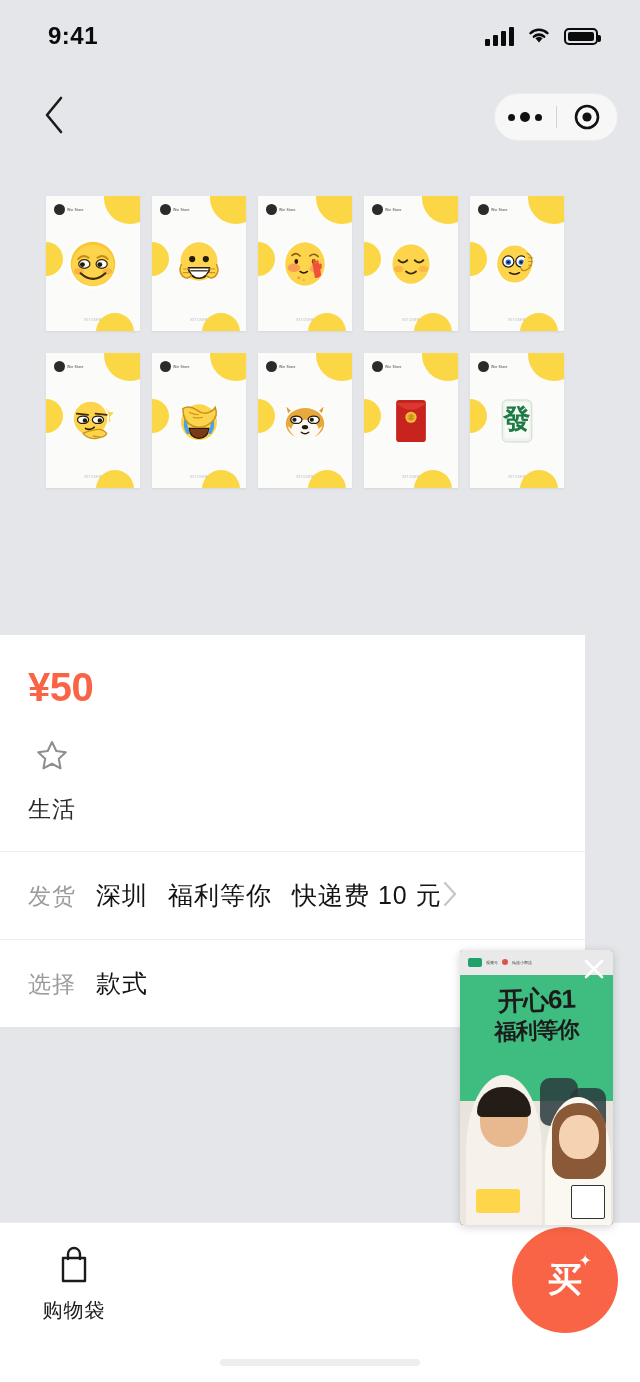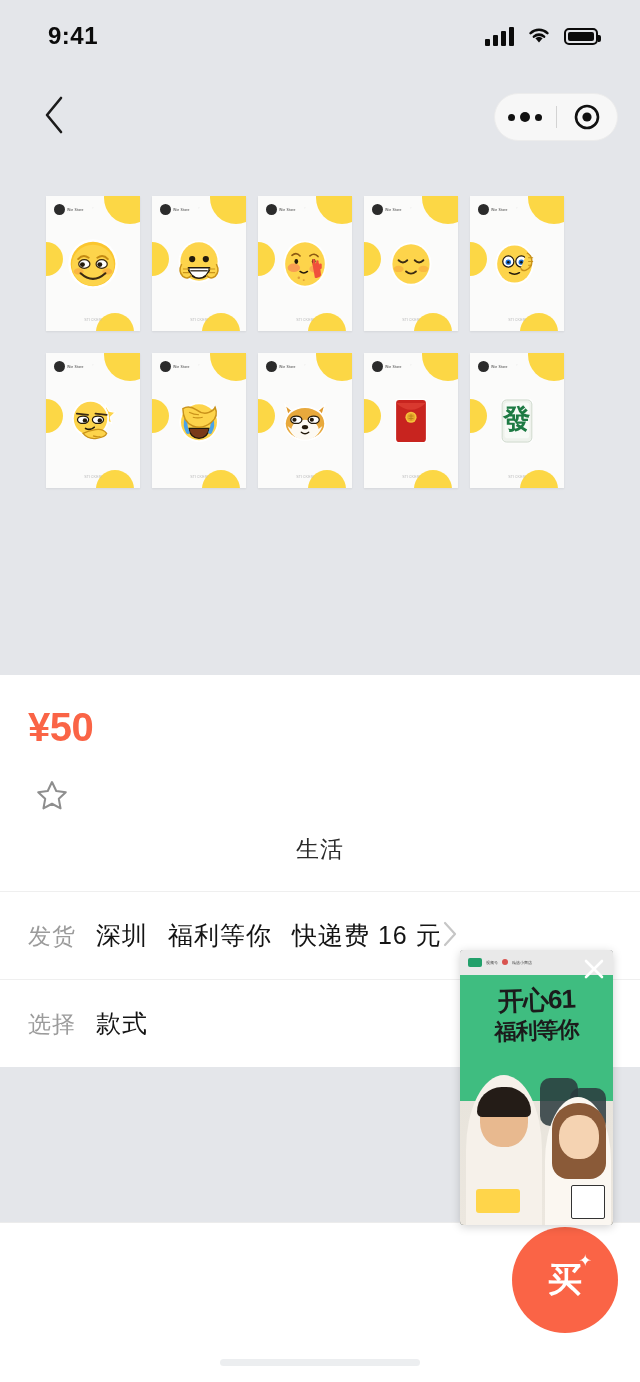--- a/index.html
+++ b/index.html
@@ -66,32 +66,31 @@
   .card .logo { position:absolute; left:8px; top:8px; display:flex; align-items:center; gap:2px; z-index:3;}
   .card .logo .dot { width:11px; height:11px; border-radius:50%; background:#2b2b2b; }
   .card .logo .txt { font-size:3.4px; color:#3a3a3a; letter-spacing:0.2px; white-space:nowrap;}
   .card .tiny-mark { position:absolute; top:9px; left:50%; transform:translateX(-50%); font-size:4px; color:#cfcfcf;}
   .card .caption { position:absolute; bottom:9px; left:0; right:0; text-align:center; font-size:3.6px; color:#b8b8b8; letter-spacing:0.3px; z-index:3;}
   .card .art { position:absolute; inset:0; display:flex; align-items:center; justify-content:center; z-index:2; }
   .card .art svg { width: 62px; height: 62px; }
 
   
   .info-panel {
-    position: absolute; top: 635px; left: 0; width: 640px;
+    position: absolute; top: 635px; left: 0; width: 585px;
     background: #ffffff;
-    margin-top: 40px;
   }
   .price-row { padding: 30px 28px 0 28px; }
   .price { font-size: 40px; font-weight: 700; color: #fa6446; letter-spacing: -0.5px; }
   .title-row {
     display:flex; align-items:flex-start; justify-content:space-between;
     padding: 24px 28px 0 28px;
   }
   .title { font-size: 30px; font-weight: 700; color: #141414; letter-spacing: 1px; }
-  .subtitle { font-size: 23px; color: #2b2b2b; padding: 12px 28px 26px 28px; letter-spacing: 1px; text-align: center;}
+  .subtitle { font-size: 23px; color: #2b2b2b; padding: 12px 28px 26px 28px; letter-spacing: 1px;}
   .star-btn { width:48px; height:48px; display:flex; align-items:center; justify-content:center; cursor:pointer;}
 
   .info-row {
     display:flex; align-items:center; justify-content:flex-start;
     padding: 0 28px; height: 88px;
     border-top: 1px solid #efefef;
   }
   .info-row .cells { display:flex; align-items:baseline; gap: 20px; }
   .lbl { font-size: 23px; color: #9b9b9b; letter-spacing: 1px; }
   .val { font-size: 25px; color: #141414; letter-spacing: 1px; }
@@ -485,21 +484,21 @@
       </span>
     </div>
 
     <div class="subtitle">生活</div>
 
     <div class="info-row">
       <div class="cells">
         <span class="lbl">发货</span>
         <span class="val">深圳</span>
         <span class="val">福利等你</span>
-        <span class="val">快递费 16 元</span>
+        <span class="val">快递费 10 元</span>
       </div>
       <span class="chev">
         <svg width="16" height="28" viewBox="0 0 16 28">
             <path d="M3 3l10 11L3 25" stroke="#c6c6c6" stroke-width="2.2" fill="none" stroke-linecap="round" stroke-linejoin="round"></path>
           </svg>
       </span>
     </div>
 
     <div class="info-row">
       <div class="cells">
@@ -538,20 +537,29 @@
       <span class="fv-tee-logo2"></span>
     </div>
     <div class="fv-close">
       <svg width="26" height="26" viewBox="0 0 26 26">
           <path d="M5 5l16 16M21 5L5 21" stroke="#ffffff" stroke-width="2.6" stroke-linecap="round"></path>
         </svg>
     </div>
   </div>
 
   <div class="bottombar">
+    <div class="bb-icon">
+      <span>
+        <svg width="38" height="40" viewBox="0 0 38 40">
+            <path d="M8 13h22v23H8z" fill="none" stroke="#1b1b1b" stroke-width="2.4" stroke-linejoin="round"></path>
+            <path d="M13 14V9a6 6 0 0112 0v5" fill="none" stroke="#1b1b1b" stroke-width="2.4" stroke-linecap="round"></path>
+          </svg>
+      </span>
+      <span class="lab">购物袋</span>
+    </div>
     <div class="bb-spacer"></div>
     <div class="buy">
       <span>买</span>
       <span class="spark">✦</span>
     </div>
     <div class="home-indicator"></div>
   </div>
 
 </div>
 

